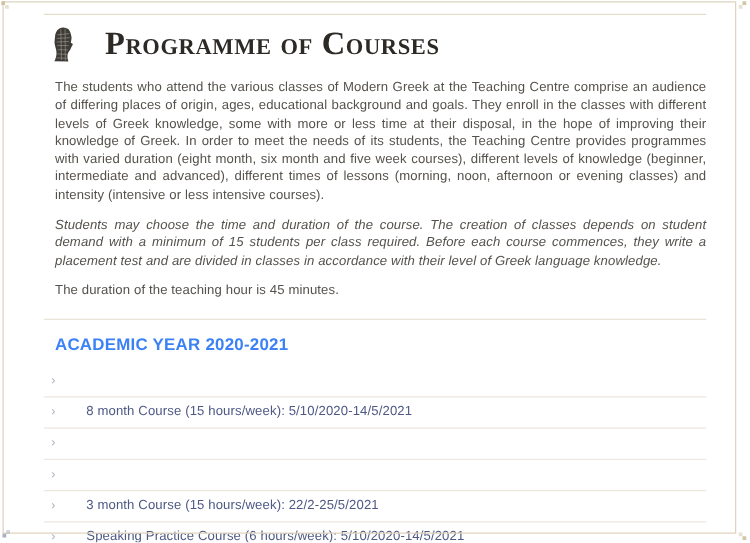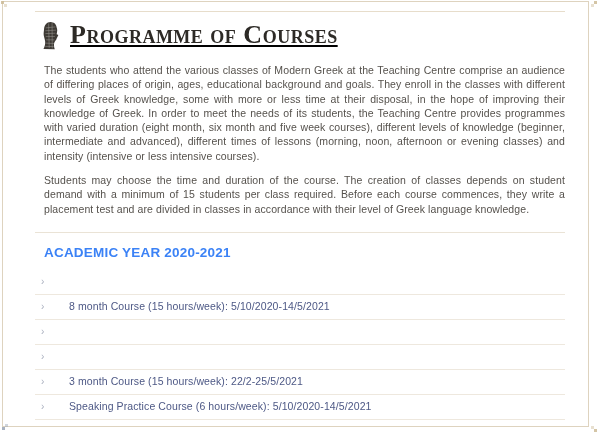--- a/index.html
+++ b/index.html
@@ -27,24 +27,23 @@
   .corner.tl { left:1px; top:1px; }  .corner.tl::before{left:0;top:0;} .corner.tl::after{left:3px;top:3px;}
   .corner.tr { right:3px; top:1px; } .corner.tr::before{right:0;top:0;} .corner.tr::after{right:3px;top:3px;}
   .corner.bl { left:2px; bottom:4px; color:#98a3b5; } .corner.bl::before{left:0;bottom:0;} .corner.bl::after{left:3px;bottom:3px;}
   .corner.br { right:3px; bottom:2px; } .corner.br::before{right:0;bottom:0;} .corner.br::after{right:3px;bottom:3px;}
 
   .content { margin:0 35px; }
 
   .top-rule { border:0; border-top:1px solid #e7ddcb; margin-top:11px; }
 
   .page-header {
-    display:flex; align-items:center; gap:8px;
+    display:flex; align-items:center; gap:22px;
     margin-top:7px; padding-left:6px;
     height:32px;
-    text-decoration:underline;
   }
   .logo { flex:0 0 auto; display:block; }
   h1.page-title {
     font-family:"Liberation Serif", serif;
     font-variant:small-caps;
     font-weight:bold;
     font-size:26px;
     letter-spacing:0.5px;
     color:#2d2a26;
     line-height:1;
@@ -53,21 +52,21 @@
 
   .intro { padding-left:9px; }
   .intro p {
     text-align:justify;
     font-size:10.5px;
     line-height:14.3px;
     color:#55514c;
     letter-spacing:0.1px;
   }
   .intro p.p1 { margin-top:12px; }
-  .intro p.p2 { margin-top:10px; }
+  .intro p.p2 { margin-top:10px;font-style:italic; }
   .intro p.p3 { margin-top:9px; text-align:left; }
 
   hr.section-divider { border:0; border-top:1px solid #eae3d6; margin-top:16px; }
 
   h2.section-heading {
     margin-top:12px; padding-left:9px;
     font-size:13.5px; font-weight:bold;
     color:#3b82f6; letter-spacing:0.2px;
   }
 
@@ -119,20 +118,21 @@
           <path d="M8 2.4 L8.6 28" fill="none"></path>
           <path d="M11.6 2 L11.8 28.6" fill="none"></path>
         </g>
       </svg>
       <h1 class="page-title">Programme of Courses</h1>
     </div>
 
     <div class="intro">
       <p class="p1">The students who attend the various classes of Modern Greek at the Teaching Centre comprise an audience of differing places of origin, ages, educational background and goals. They enroll in the classes with different levels of Greek knowledge, some with more or less time at their disposal, in the hope of improving their knowledge of Greek. In order to meet the needs of its students, the Teaching Centre provides programmes with varied duration (eight month, six month and five week courses), different levels of knowledge (beginner, intermediate and advanced), different times of lessons (morning, noon, afternoon or evening classes) and intensity (intensive or less intensive courses).</p>
       <p class="p2">Students may choose the time and duration of the course. The creation of classes depends on student demand with a minimum of 15 students per class required. Before each course commences, they write a placement test and are divided in classes in accordance with their level of Greek language knowledge.</p>
+      <p class="p3">The duration of the teaching hour is 45 minutes.</p>
     </div>
 
     <hr class="section-divider">
 
     <h2 class="section-heading">ACADEMIC YEAR 2020-2021</h2>
 
     <ul class="course-list">
       <li>
         <span class="bullet">›</span>
       </li>

